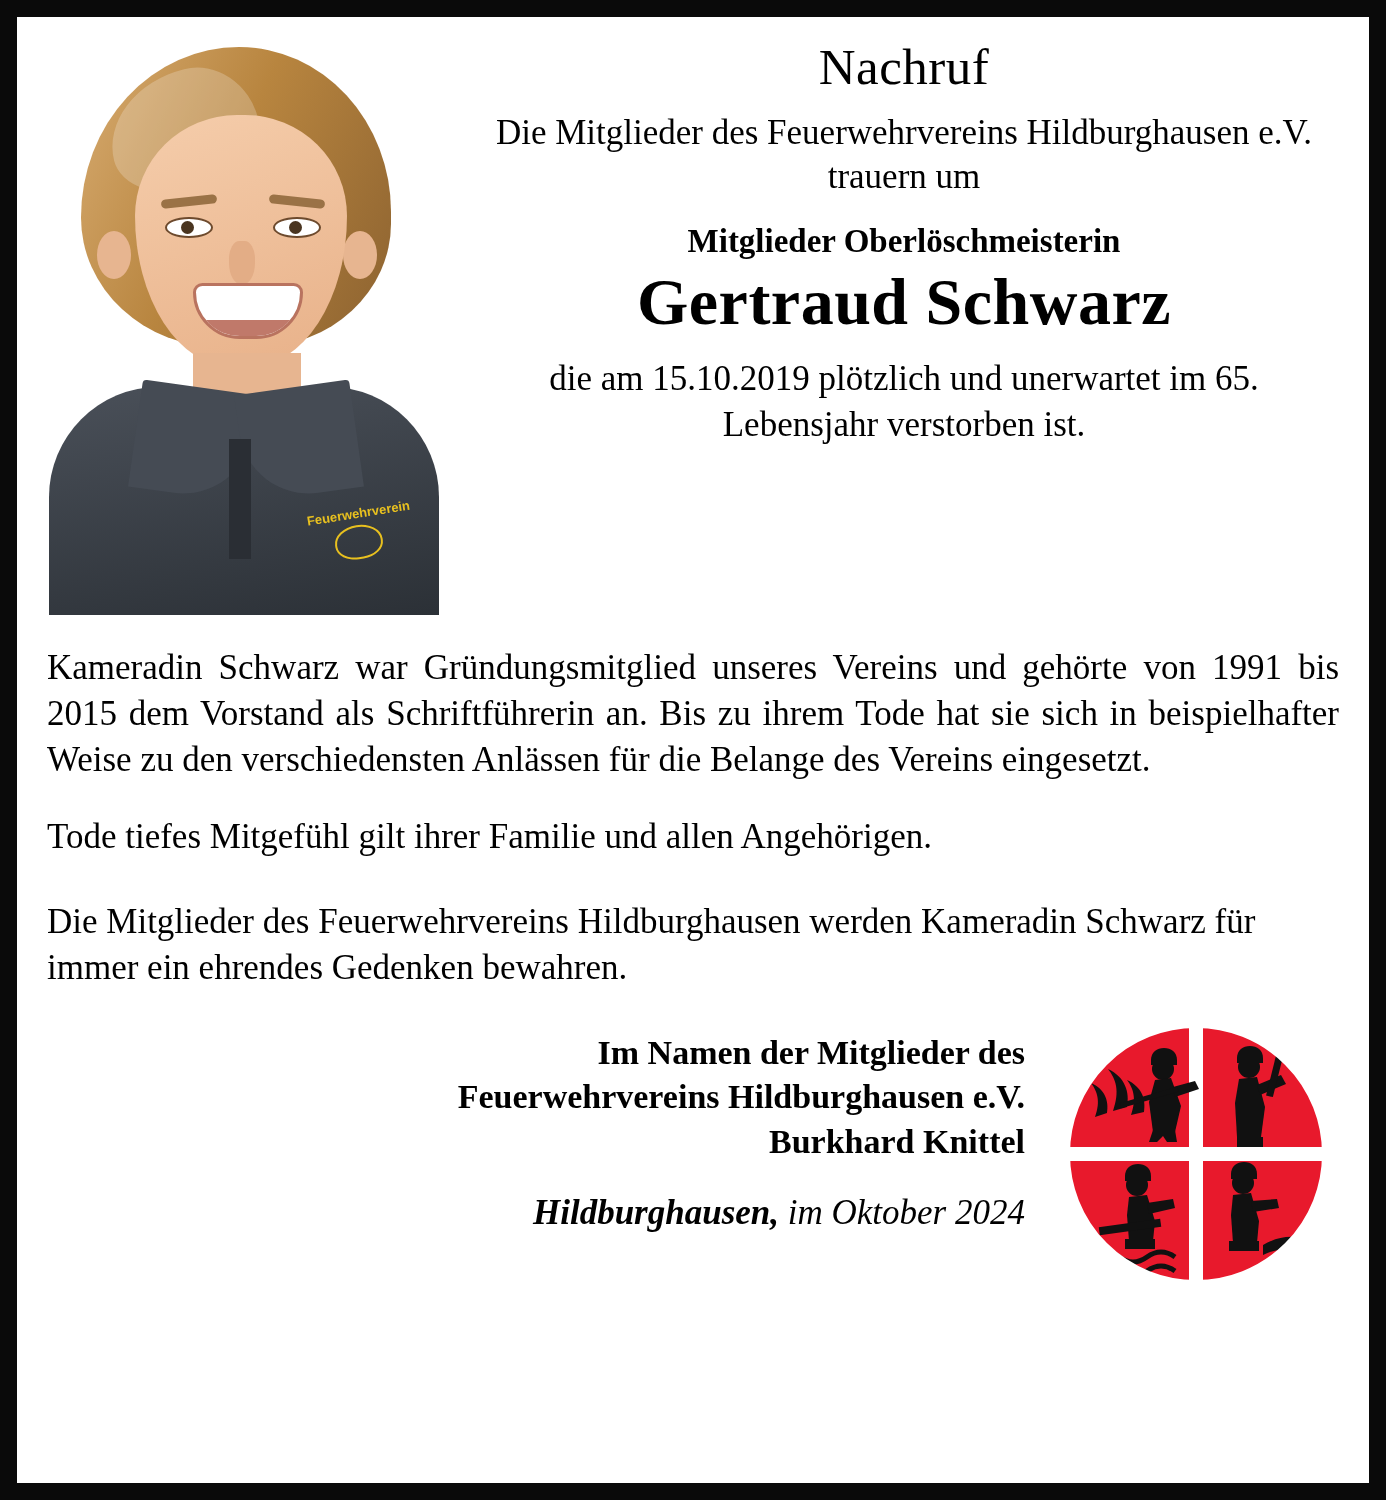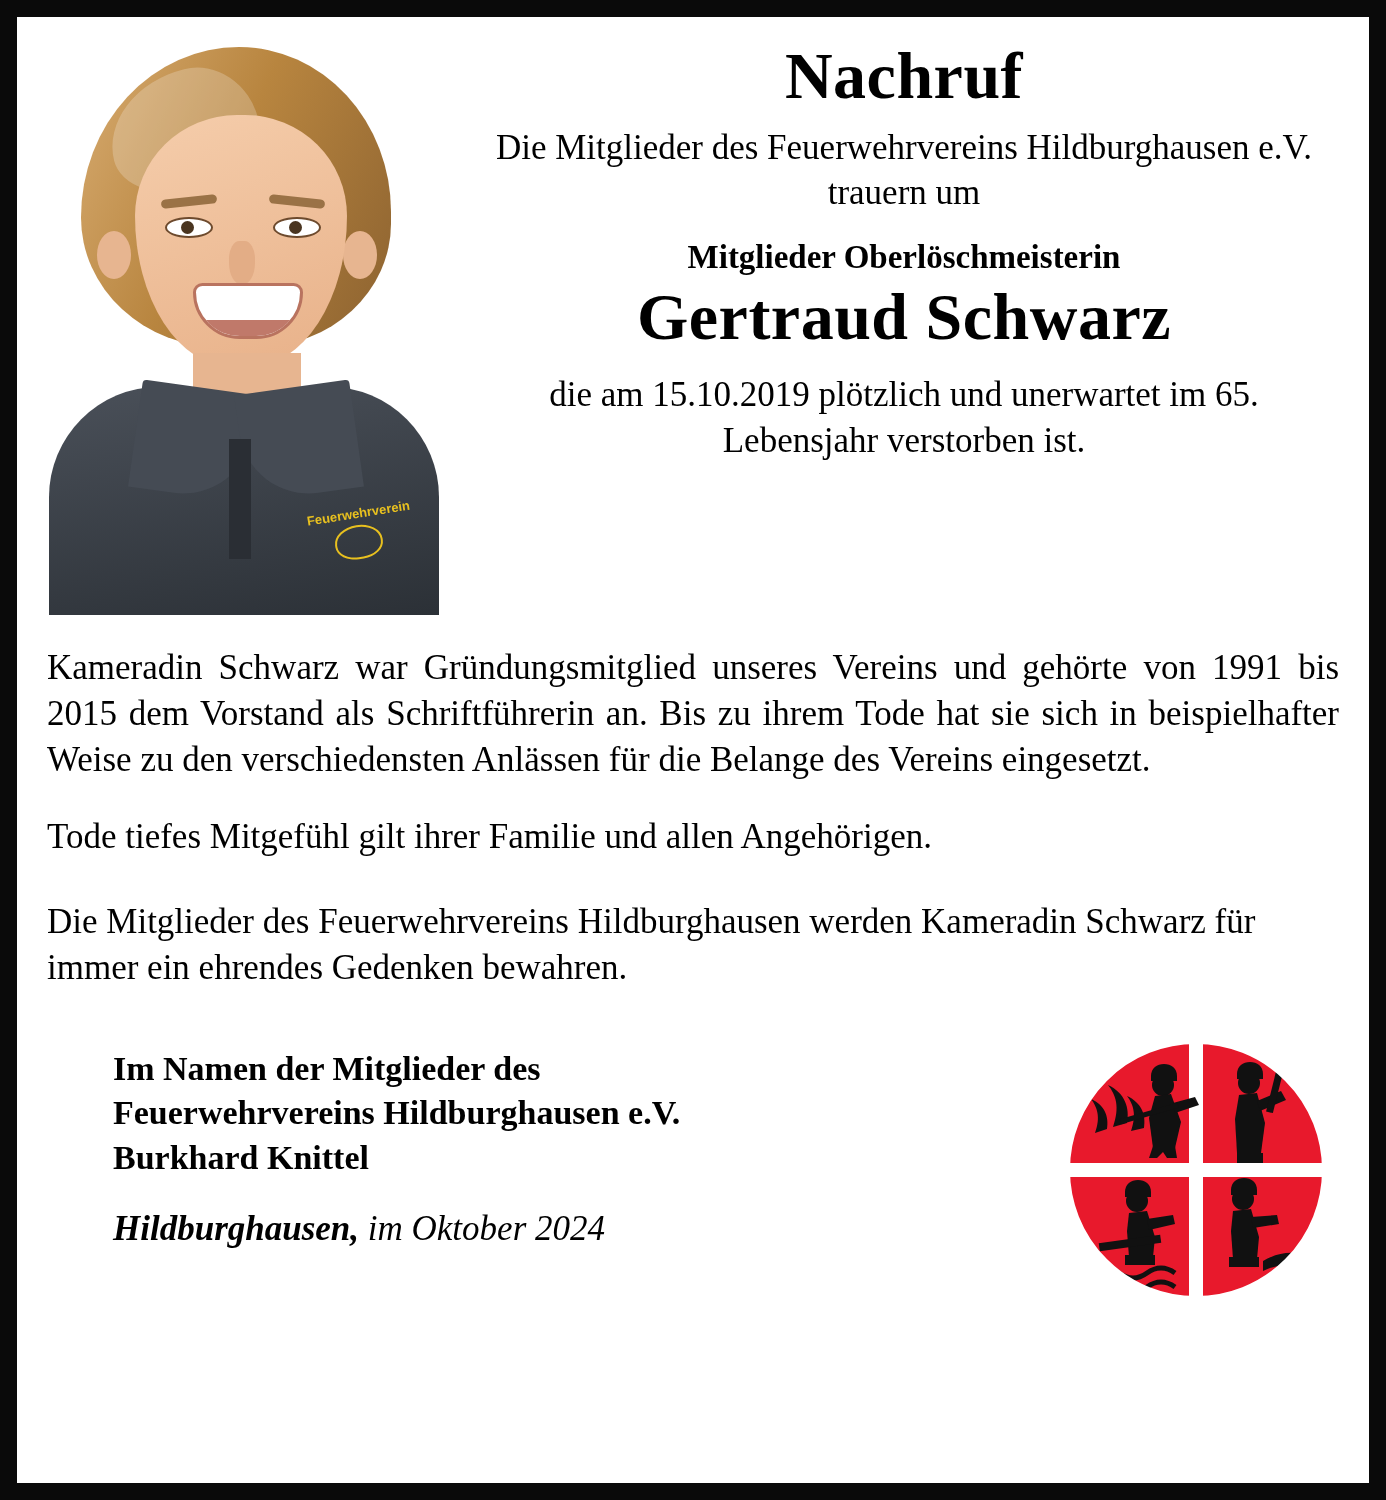--- a/index.html
+++ b/index.html
@@ -209,22 +209,22 @@
     border-radius: 50% 50% 45% 45%;
   }
 
   
   .heading-block {
     flex: 1 1 auto;
     text-align: center;
     padding-top: 6px;
   }
   .title {
-    font-size: 66px;
-    font-weight: bold;
+    font-size: 51px;
+    font-weight: normal;
     line-height: 1.05;
     letter-spacing: 0.5px;
     margin: 0 0 16px 0;
   }
   .intro {
     font-size: 35px;
     line-height: 1.28;
     margin: 0 0 22px 0;
   }
   .rank {
@@ -258,22 +258,23 @@
     text-align: justify;
   }
   .body-text p:last-child { margin-bottom: 0; margin-top: 39px; }
   .body-text p.no-justify { text-align: left; }
 
   
   .signature-area {
     display: flex;
     align-items: flex-start;
     justify-content: space-between;
-    margin-top: 56px;
+    margin-top: 40px;
     padding-left: 70px;
+    text-align: right;
   }
   .signature {
     flex: 1 1 auto;
   }
   .signature .line-bold {
     font-size: 34px;
     font-weight: bold;
     line-height: 1.3;
   }
   .signature .line-normal {

